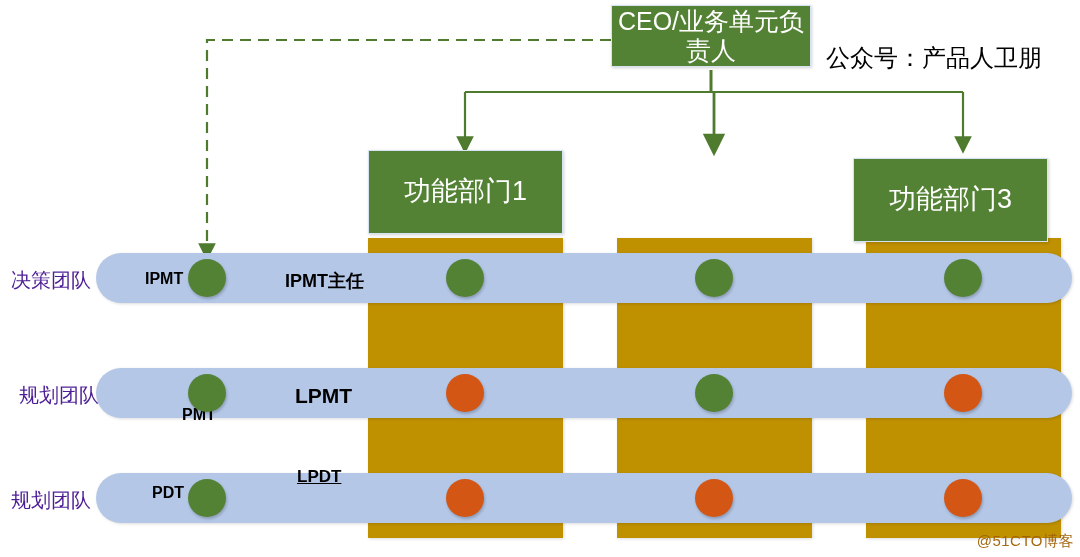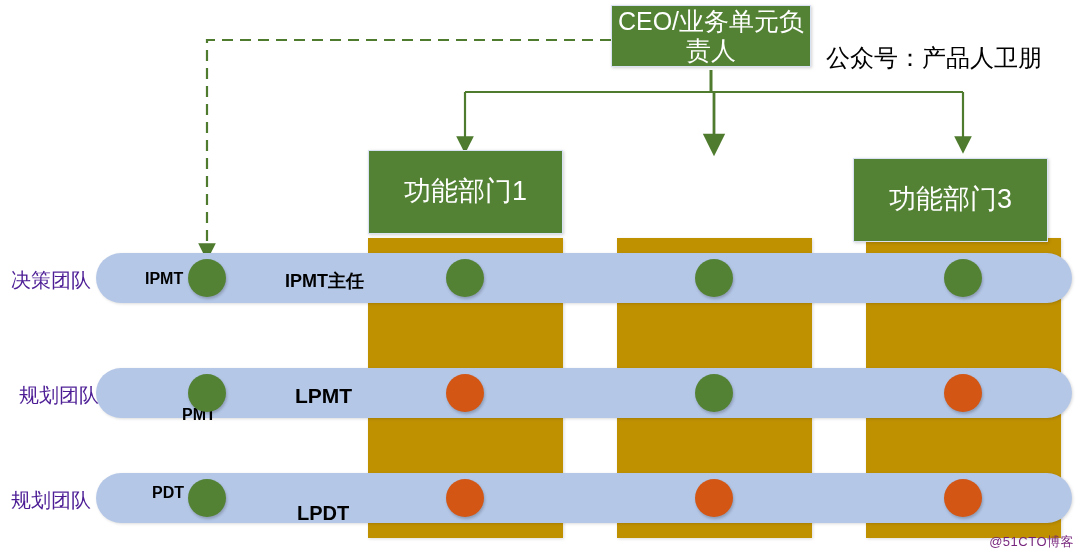--- a/index.html
+++ b/index.html
@@ -70,41 +70,41 @@
     font-size:16px;font-weight:bold;color:#000000;
     white-space:nowrap;
     text-align:right;
   }
   .bar-text.cn{font-weight:bold;}
   #t-ipmt{left:145px;top:270px;}
   #t-ipmtzr{left:285px;top:269px;font-size:18px;}
   #t-pmt{left:150px;top:406px;margin-left:32px;}
   #t-lpmt{left:295px;top:384px;font-size:21px;}
   #t-pdt{left:152px;top:484px;}
-  #t-lpdt{left:297px;top:502px;font-size:20px;}
+  #t-lpdt{left:297px;top:467px;font-size:17px;text-decoration:underline;}
 
   
   .dot{
     position:absolute;
     width:38px;height:38px;border-radius:50%;
     box-shadow:1px 2px 3px rgba(0,0,0,.22);
   }
   .dot.green{background:#548235;}
   .dot.orange{background:#D35615;}
 
   
   #wechat-note{
     position:absolute;left:826px;top:42px;
     font-size:24px;color:#000;white-space:nowrap;
   }
 
   
   #watermark{
     position:absolute;right:6px;bottom:6px;
-    font-size:13px;color:#701a75;
+    font-size:15px;color:#a16207;
     letter-spacing:.5px;
     opacity:.95;
   }
 
   svg#connectors{position:absolute;left:0;top:0;width:1080px;height:557px;pointer-events:none;}
 </style>
 </head>
 <body>
 
 <div id="stage">

